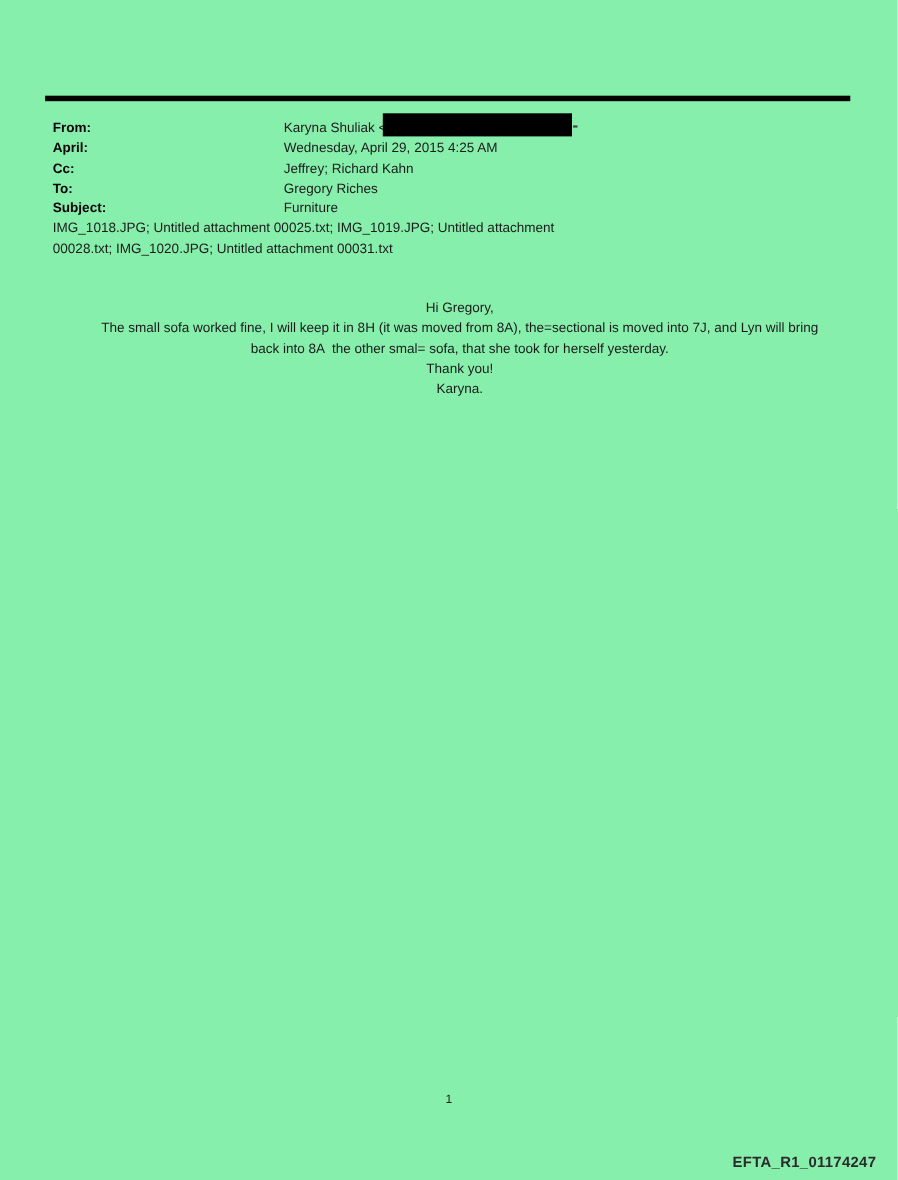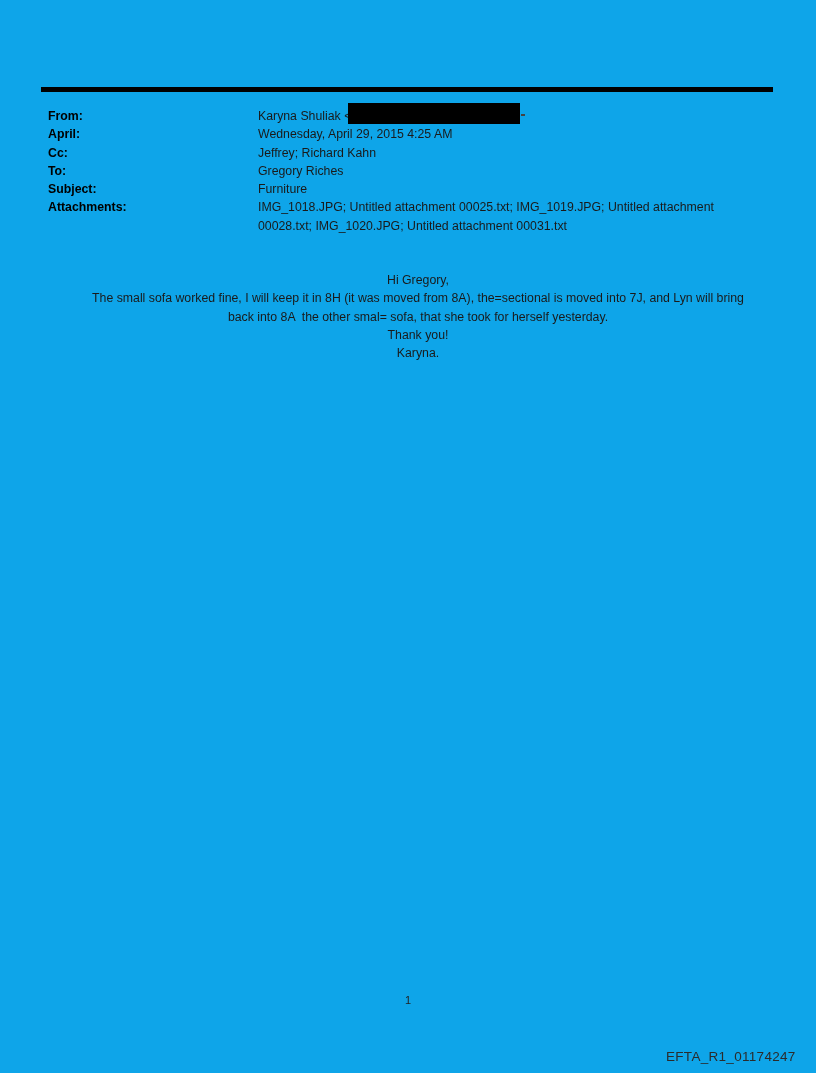--- a/index.html
+++ b/index.html
@@ -4,21 +4,21 @@
 <style>
   html, body {
     margin: 0;
     padding: 0;
     background: #ffffff;
   }
   .page {
     position: relative;
     width: 816px;
     height: 1073px;
-    background: #0ea5e9;
+    background: #86efac;
     font-family: "Liberation Sans", "DejaVu Sans", sans-serif;
     color: #1a1a1a;
     overflow: hidden;
   }
   .top-rule {
     position: absolute;
     left: 41px;
     top: 87px;
     width: 732px;
     height: 5px;
@@ -84,20 +84,21 @@
     font-size: 11px;
     color: #222222;
   }
   .bates-number {
     position: absolute;
     left: 666px;
     top: 1049px;
     font-size: 13.5px;
     letter-spacing: 0.3px;
     color: #2b2b2b;
+    font-weight: bold;
   }
 </style>
 </head>
 <body>
 
 <div class="page">
 
   <div class="top-rule"></div>
 
   <div class="header-block">
@@ -121,21 +122,20 @@
       <div class="header-label">To:</div>
       <div class="header-value">Gregory Riches</div>
     </div>
 
     <div class="header-row">
       <div class="header-label">Subject:</div>
       <div class="header-value">Furniture</div>
     </div>
 
     <div class="header-row">
-      <div class="header-label">Attachments:</div>
       <div class="header-value">IMG_1018.JPG; Untitled attachment 00025.txt; IMG_1019.JPG; Untitled attachment
 00028.txt; IMG_1020.JPG; Untitled attachment 00031.txt</div>
     </div>
 
   </div>
 
   <div class="email-body">Hi Gregory,
 The small sofa worked fine, I will keep it in 8H (it was moved from 8A), the=sectional is moved into 7J, and Lyn will bring
 back into 8A  the other smal= sofa, that she took for herself yesterday.
 Thank you!

